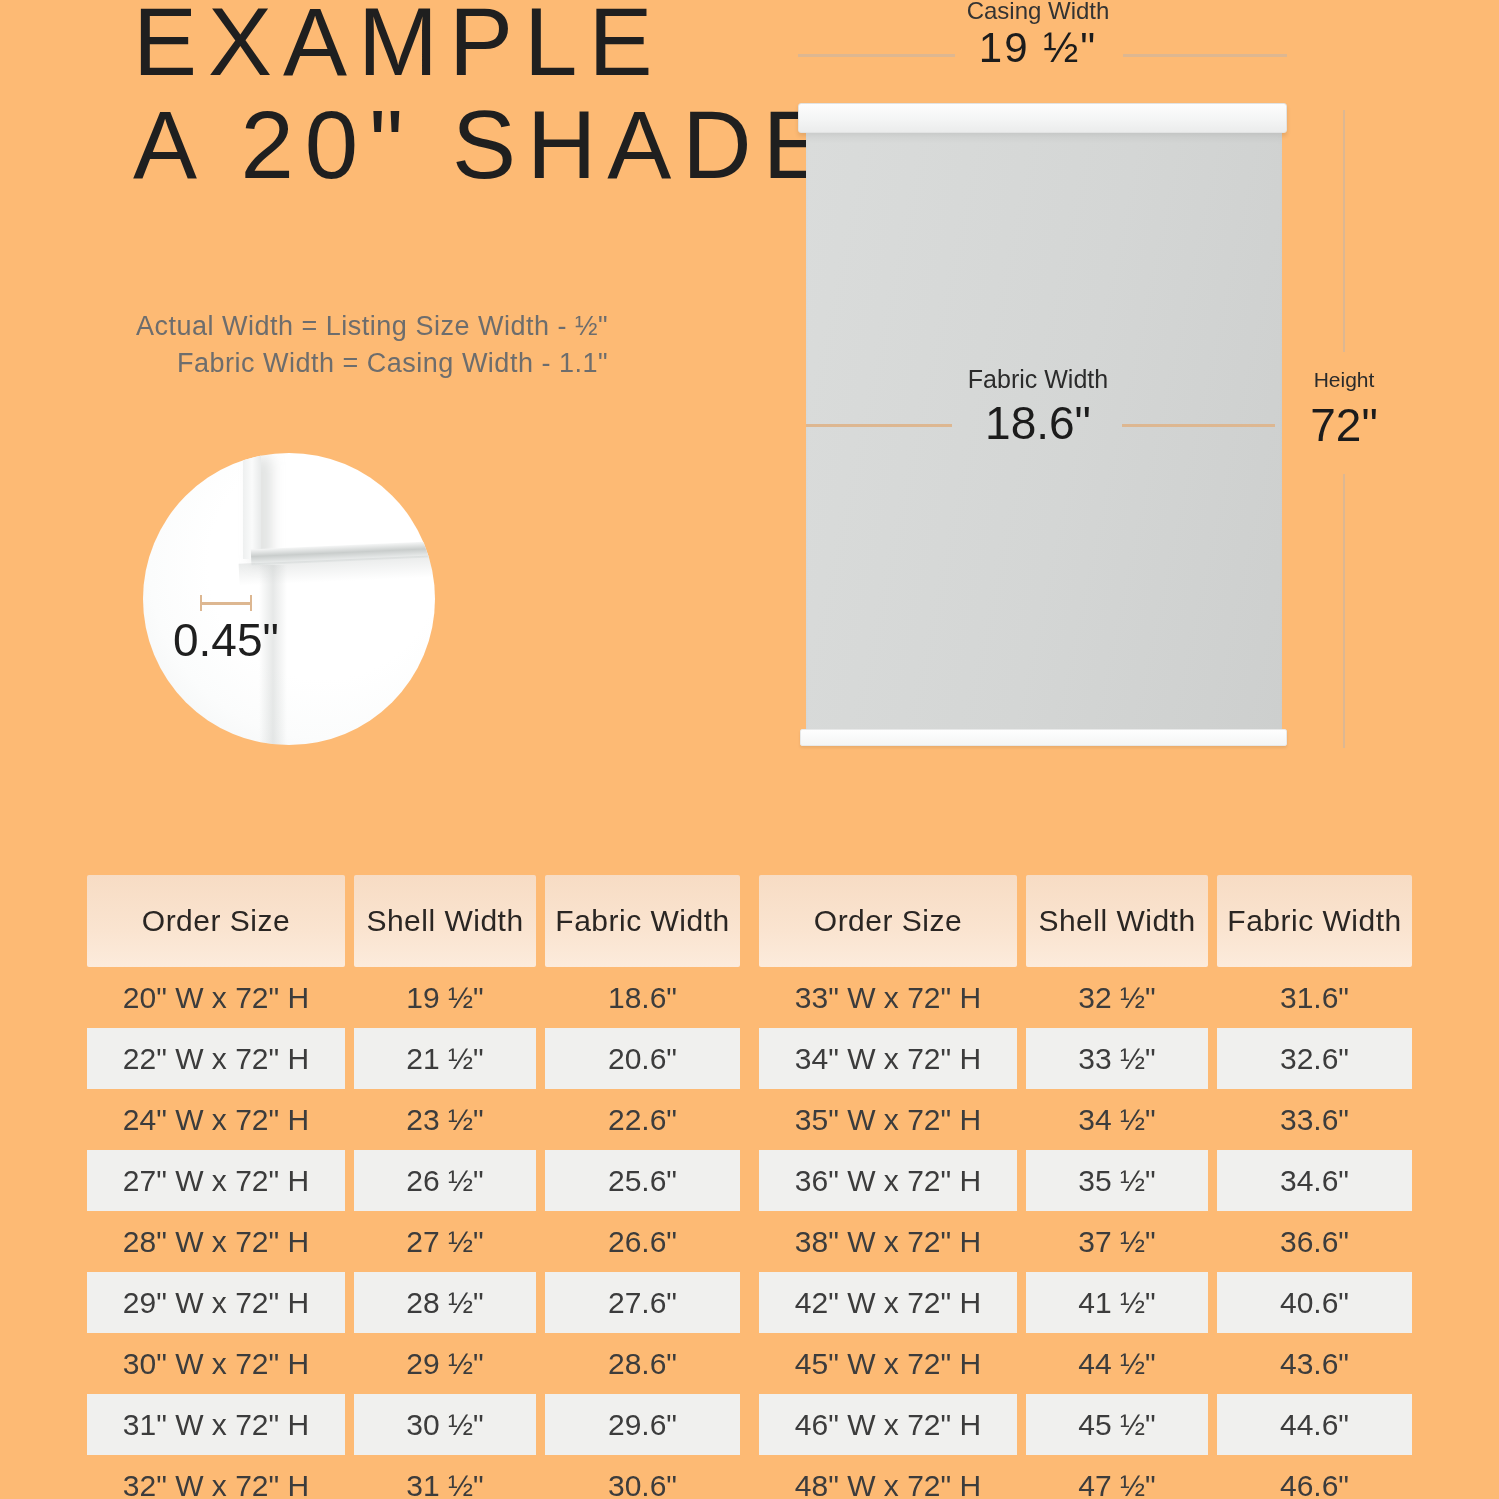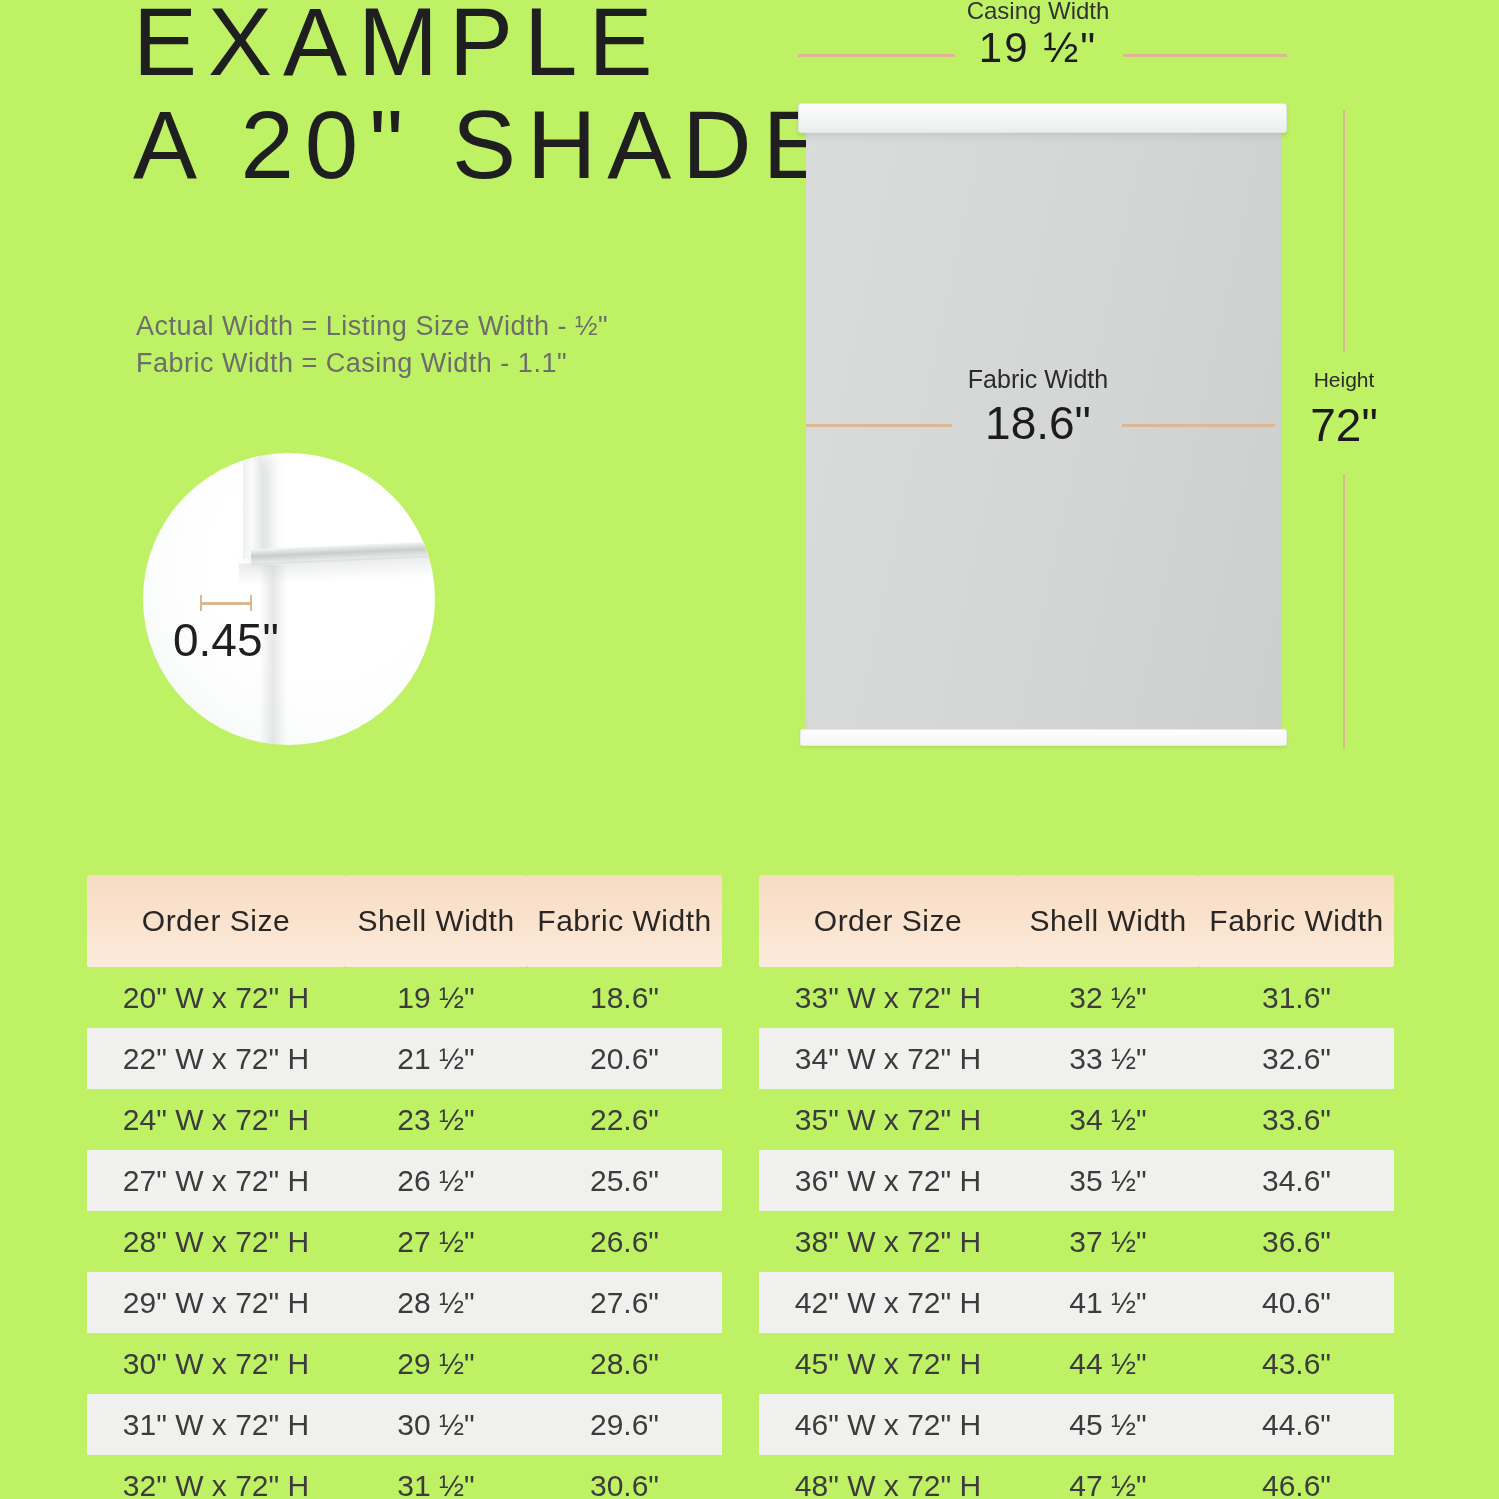--- a/index.html
+++ b/index.html
@@ -1,25 +1,25 @@
 <!DOCTYPE html>
 <html><head>
 <meta charset="utf-8">
 <style>
   html,body{margin:0;padding:0;background:#ffffff;}
   .page{
-    position:relative;width:1499px;height:1499px;background:#bef264;overflow:hidden;
+    position:relative;width:1499px;height:1499px;background:#fdba74;overflow:hidden;
     font-family:"Liberation Sans","DejaVu Sans",sans-serif;color:#222;
   }
   
   .title{position:absolute;left:133px;top:-10px;margin:0;font-size:96px;font-weight:400;
     letter-spacing:11px;line-height:103px;color:#1f1f1f;}
   .title-line{display:block;white-space:pre;}
   .formulas{position:absolute;left:136px;top:308px;font-size:27px;line-height:37px;color:#6d6d6d;letter-spacing:.5px;}
-  .formula-line{white-space:pre;}
+  .formula-line{white-space:pre;text-align:right;}
   
   .detail{position:absolute;left:143px;top:453px;width:292px;height:292px;}
   .detail-photo{position:absolute;inset:0;border-radius:50%;overflow:hidden;
     background:radial-gradient(circle at 62% 38%,#ffffff 45%,#fbfcfc 68%,#f2f4f4 90%,#e9eceb 100%);}
   .photo-casing-edge{position:absolute;left:100px;top:0;width:18px;height:106px;
     background:linear-gradient(90deg,#eef0f0,#fafbfb 50%,#e8eaea);
     box-shadow:10px 4px 14px rgba(160,165,164,.35);}
   .photo-slot{position:absolute;left:108px;top:92px;width:200px;height:16px;
     background:linear-gradient(180deg,#f5f6f6,#c9cdcc 45%,#f2f4f4);transform:rotate(-2.5deg);}
   .photo-under-shadow{position:absolute;left:96px;top:106px;width:220px;height:22px;
@@ -51,21 +51,21 @@
   .dim-top-left{left:798px;top:54px;width:157px;}
   .dim-top-right{left:1123px;top:54px;width:164px;}
   .dim-mid-left{left:806px;top:424px;width:146px;}
   .dim-mid-right{left:1122px;top:424px;width:153px;}
   .dim-v{position:absolute;width:2px;background:#ddb791;left:1343px;}
   .height-line-top{top:110px;height:242px;}
   .height-line-bottom{top:474px;height:274px;}
   
   .tables{position:absolute;left:87px;top:875px;width:1325px;display:flex;gap:19px;}
   .size-table{width:653px;}
-  .thead,.trow{display:grid;grid-template-columns:258px 182px 195px;text-align:center;}
+  .thead,.trow{display:grid;grid-template-columns:258px 182px 195px;column-gap:9px;text-align:center;}
   .thead{height:92px;}
   .th{background:linear-gradient(180deg,#f7dcc4,#fae4d0 60%,#fcebdc 100%);
     display:flex;align-items:center;justify-content:center;
     font-size:30px;font-weight:500;color:#2a2623;letter-spacing:.5px;border-radius:2px;}
   .trow{height:61px;}
   .td{display:flex;align-items:center;justify-content:center;font-size:30px;color:#3c3c3c;white-space:pre;}
   .tbody .trow:nth-child(even) .td{background:#f0f0ee;}
 </style>
 </head>
 <body>

